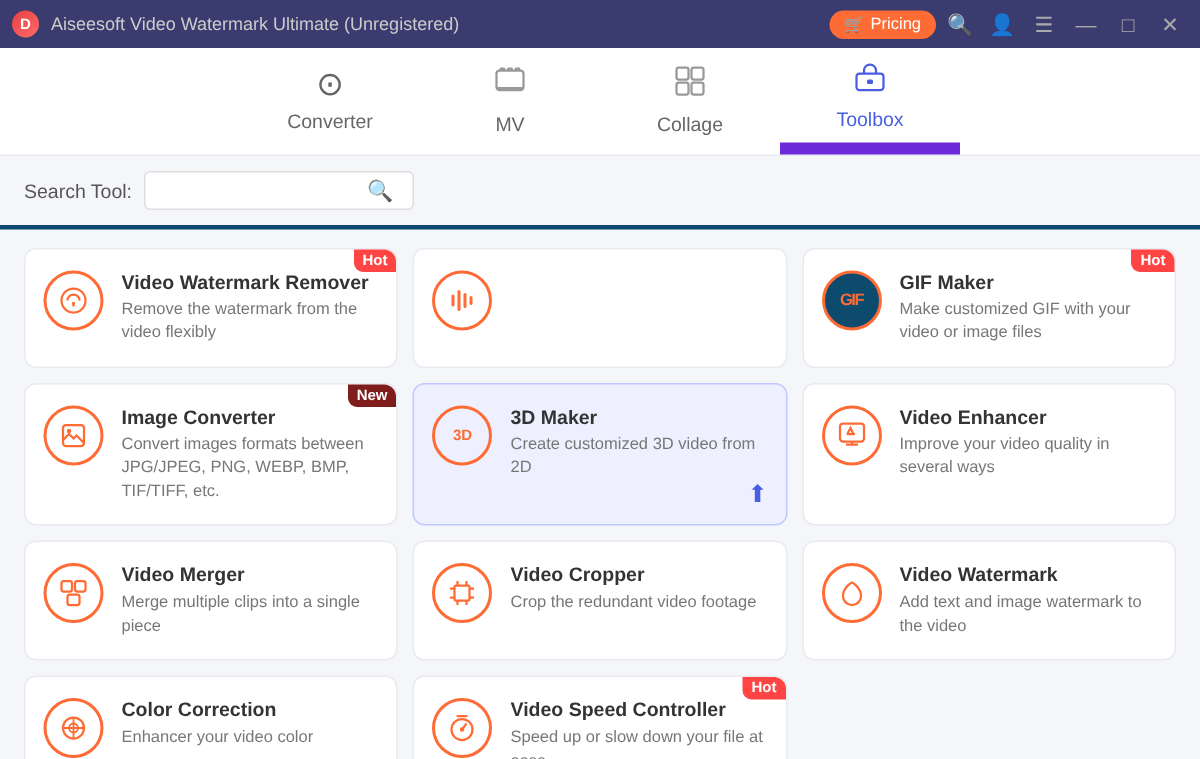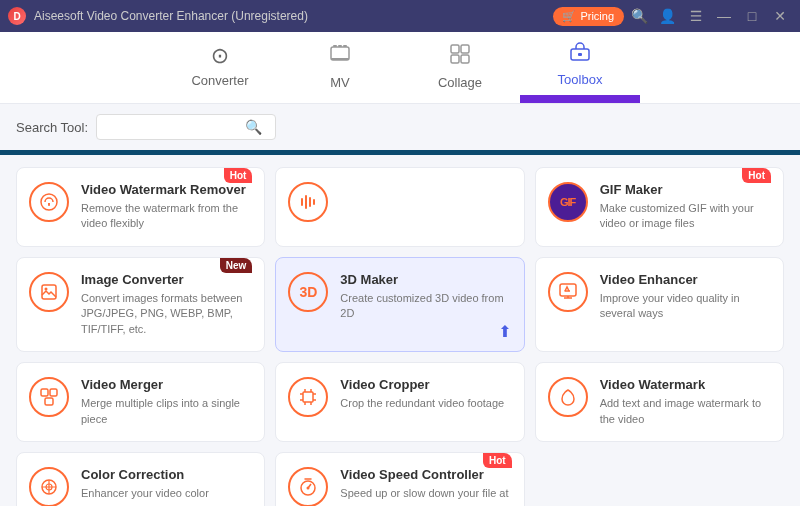--- a/index.html
+++ b/index.html
@@ -100,21 +100,21 @@
     }
     .nav-tab-icon {
       font-size: 22px;
       line-height: 1;
     }
 
     
     .search-area {
       background: #f5f6fa;
       padding: 10px 16px;
-      border-bottom: 5px solid #0c4a6e;
+      border-bottom: 3px solid #0c4a6e;
     }
     .search-box {
       display: flex;
       align-items: center;
       gap: 8px;
     }
     .search-label {
       font-size: 13px;
       color: #555;
     }
@@ -183,21 +183,21 @@
       border: 2px solid #ff6b35;
       border-radius: 50%;
       display: flex;
       align-items: center;
       justify-content: center;
       flex-shrink: 0;
       color: #ff6b35;
       font-size: 16px;
     }
     .tool-icon-wrap.gif-style {
-      background: #4c1d95;
+      background: #0c4a6e;
       font-size: 11px;
       font-weight: bold;
       color: #ff6b35;
       letter-spacing: -1px;
     }
     .tool-icon-wrap.three-d {
       font-size: 14px;
       font-weight: bold;
     }
 
@@ -211,21 +211,21 @@
     .tool-desc {
       font-size: 11px;
       color: #777;
       line-height: 1.4;
     }
 
     
     .badge {
       position: absolute;
       top: 0;
-      right: 12px;
+      right: 0;
       padding: 2px 6px;
       font-size: 10px;
       font-weight: bold;
       color: white;
       border-radius: 0 8px 0 6px;
     }
     .badge-hot { background: #ff4444; }
     .badge-new { background: #7f1d1d; }
 
     
@@ -236,21 +236,21 @@
       color: #4a5ee4;
       font-size: 16px;
     }
   </style>
 </head>
 <body>
 
 <div class="titlebar">
   <div class="titlebar-left">
     <div class="app-logo">D</div>
-    <span class="titlebar-title">Aiseesoft Video Converter Enhancer (Unregistered)</span>
+    <span class="titlebar-title">Aiseesoft Video Watermark Ultimate (Unregistered)</span>
   </div>
   <div class="titlebar-right">
     <button class="pricing-btn">
       <span>🛒</span>
       <span>Pricing</span>
     </button>
     <div class="titlebar-icon">🔍</div>
     <div class="titlebar-icon">👤</div>
     <div class="titlebar-icon">☰</div>
     <div class="titlebar-icon">—</div>
@@ -358,21 +358,21 @@
           </svg>
         </div>
     <div class="tool-info">
       <div class="tool-name">Image Converter</div>
       <div class="tool-desc">Convert images formats between JPG/JPEG, PNG, WEBP, BMP, TIF/TIFF, etc.</div>
     </div>
 
   </div>
       <div class="tool-card active-card">
 
-    <div class="tool-icon-wrap three-d" style="font-size:14px;font-weight:bold;color:#ff6b35;">3D</div>
+    <div class="tool-icon-wrap three-d" style="font-size:10px;font-weight:bold;color:#ff6b35;">3D</div>
     <div class="tool-info">
       <div class="tool-name">3D Maker</div>
       <div class="tool-desc">Create customized 3D video from 2D</div>
     </div>
     <span class="upload-icon">⬆</span>
   </div>
       <div class="tool-card">
 
     <div class="tool-icon-wrap">
           <svg width="20" height="20" viewBox="0 0 20 20" fill="none">

